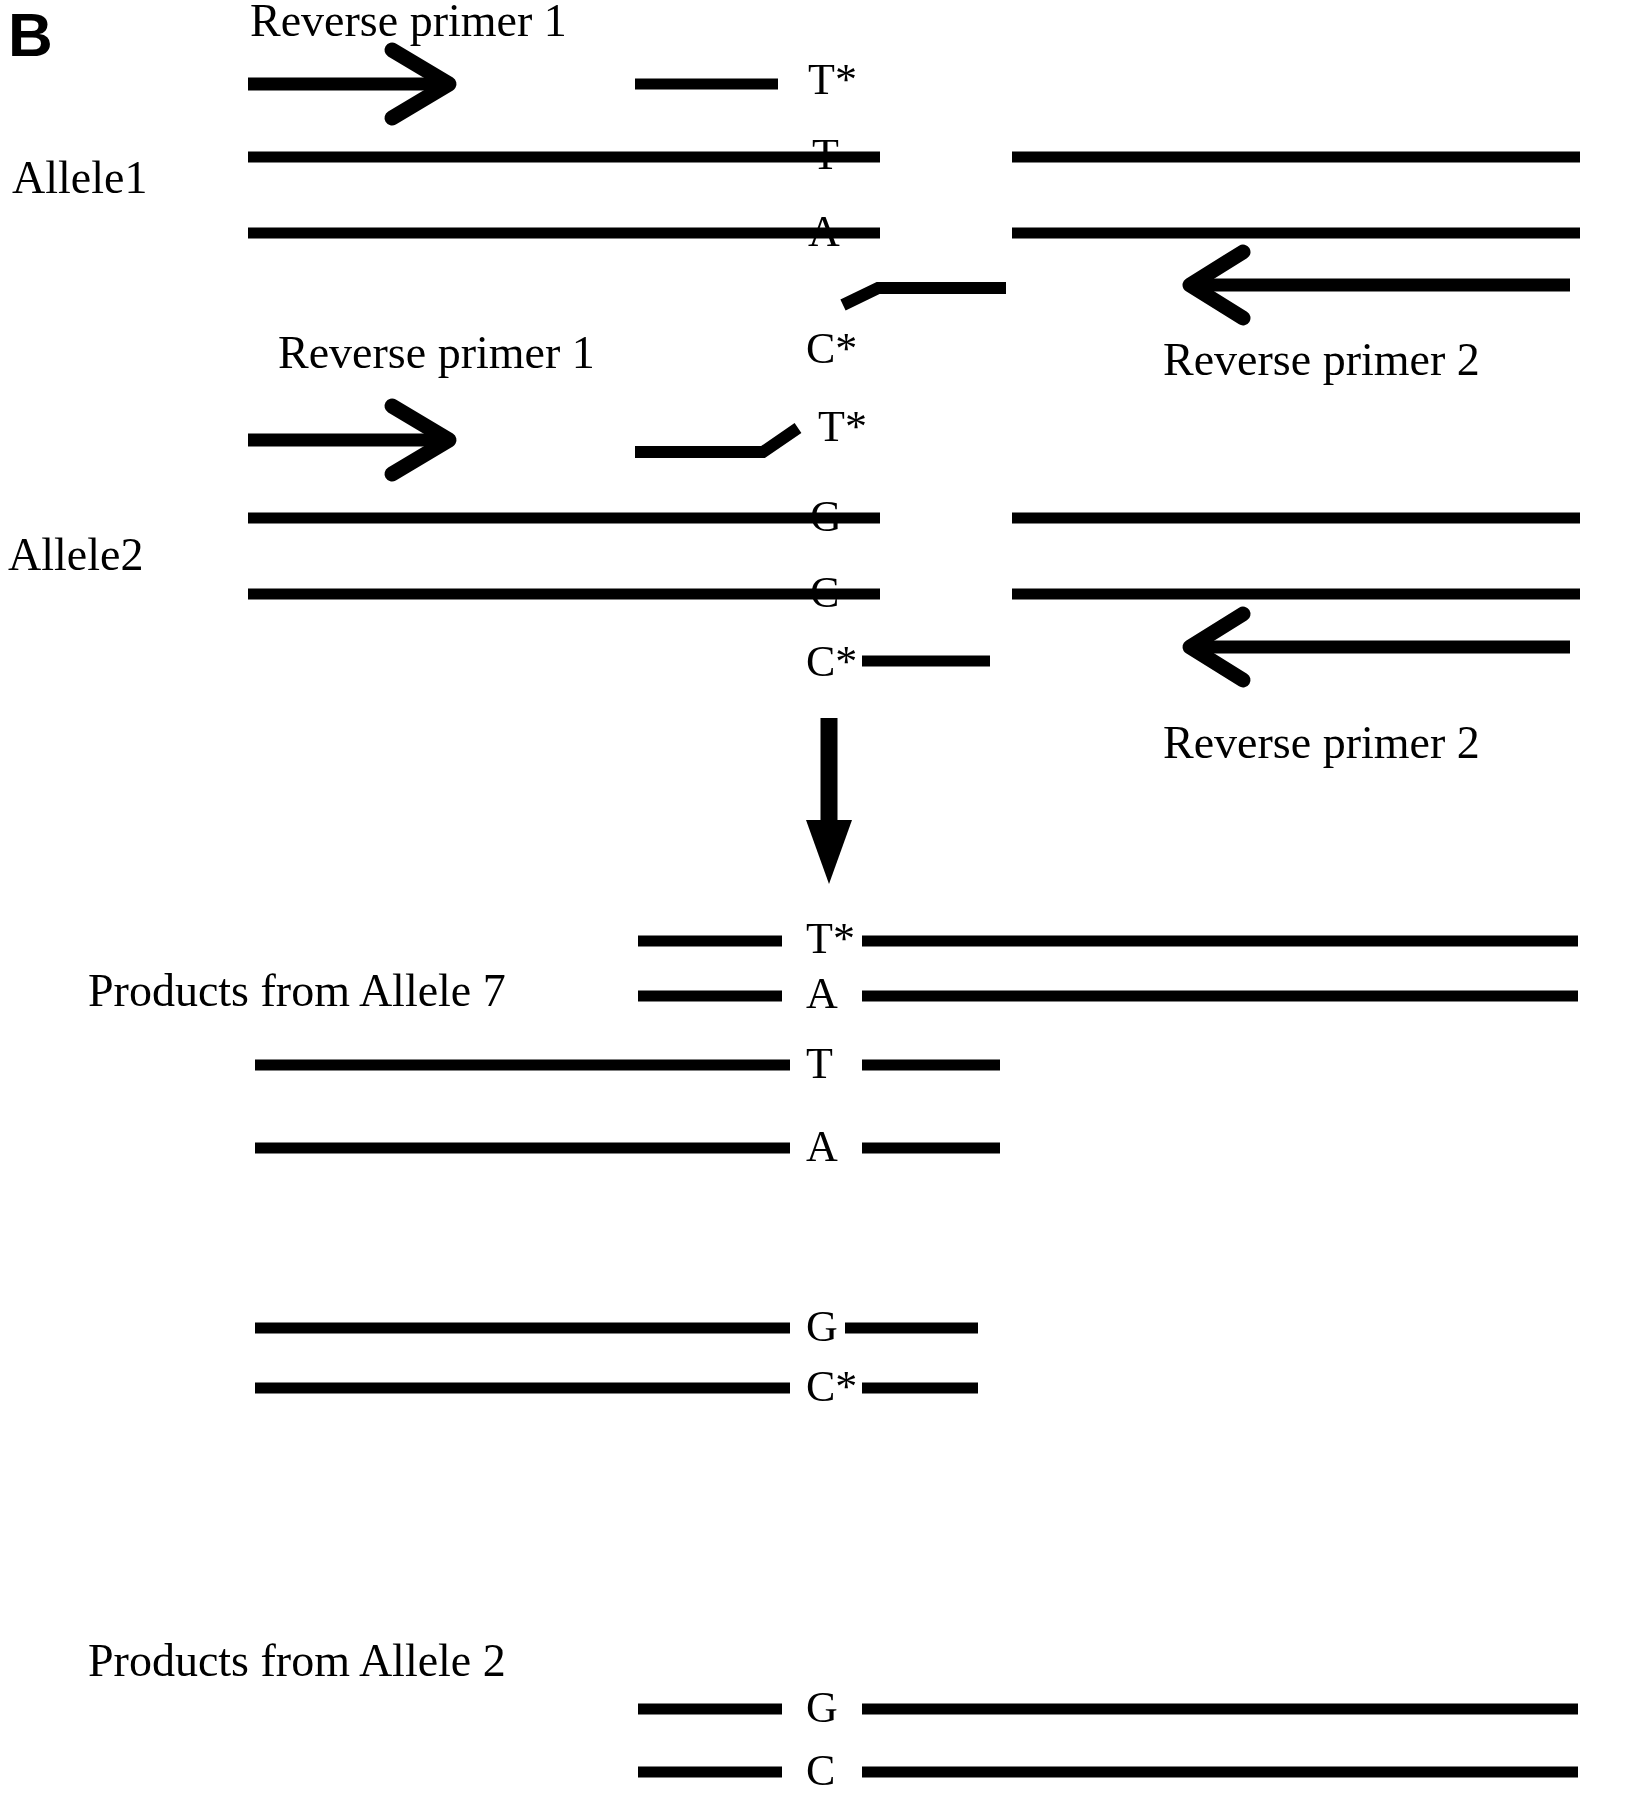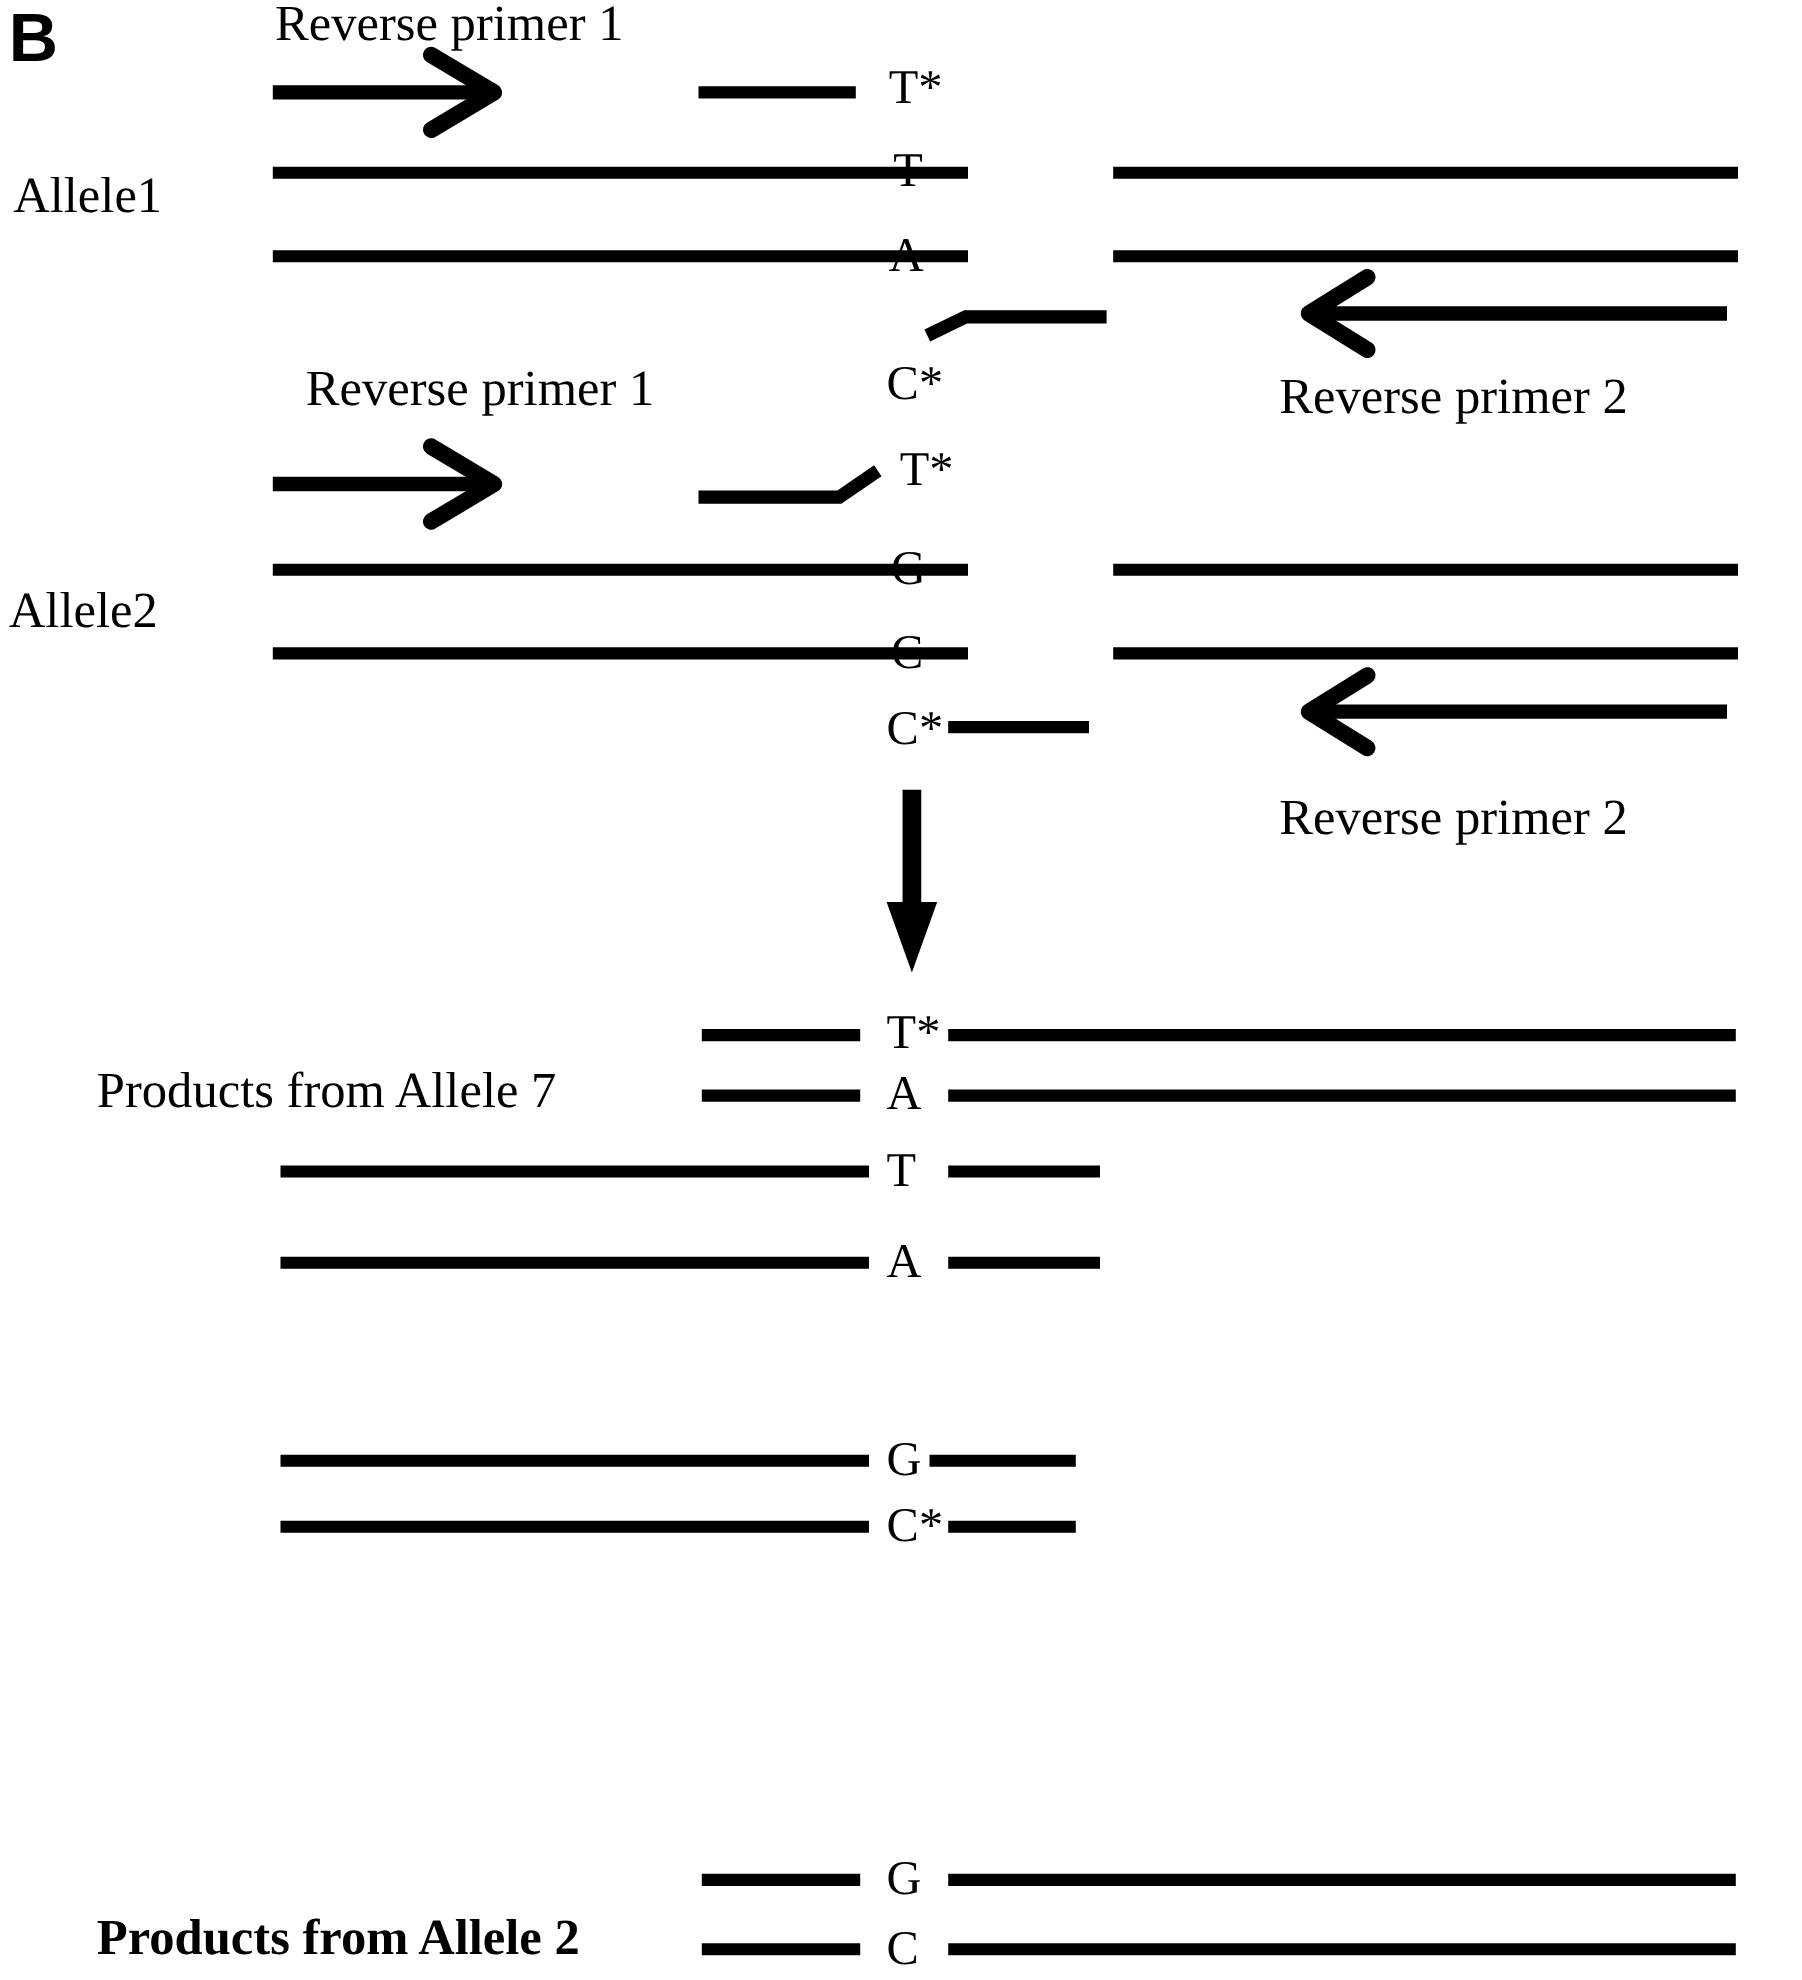--- a/index.html
+++ b/index.html
@@ -151,18 +151,18 @@
   <div class="txt base" style="left:806px; top:972px;">A</div>
 
   <div class="txt label-large" style="left:88px; top:968px;">Products from Allele 7</div>
 
   <div class="txt base" style="left:806px; top:1042px;">T</div>
   <div class="txt base" style="left:806px; top:1125px;">A</div>
 
   <div class="txt base" style="left:806px; top:1305px;">G</div>
   <div class="txt base" style="left:806px; top:1365px;">C*</div>
 
-  <div class="txt label-large" style="left:88px; top:1738px;font-weight:bold;">Products from Allele 2</div>
+  <div class="txt label-large" style="left:88px; top:1638px;">Products from Allele 2</div>
 
   <div class="txt base" style="left:806px; top:1686px;">G</div>
   <div class="txt base" style="left:806px; top:1749px;">C</div>
 
 </div>
 
 </body></html>

